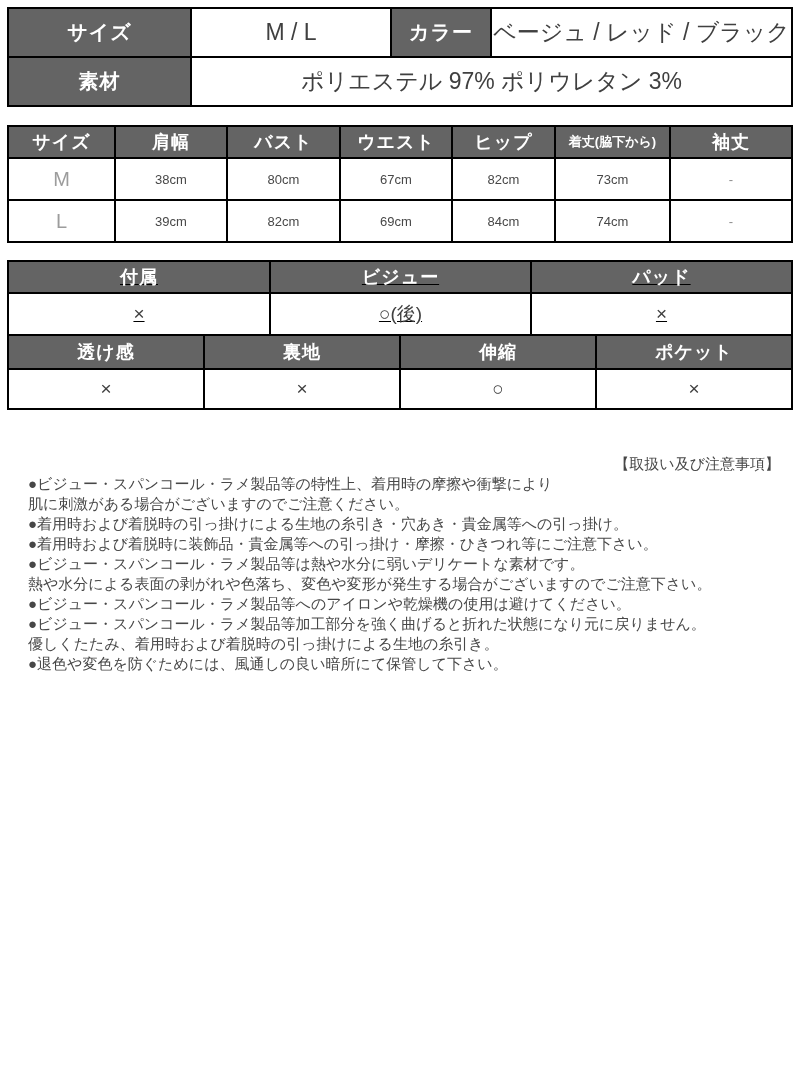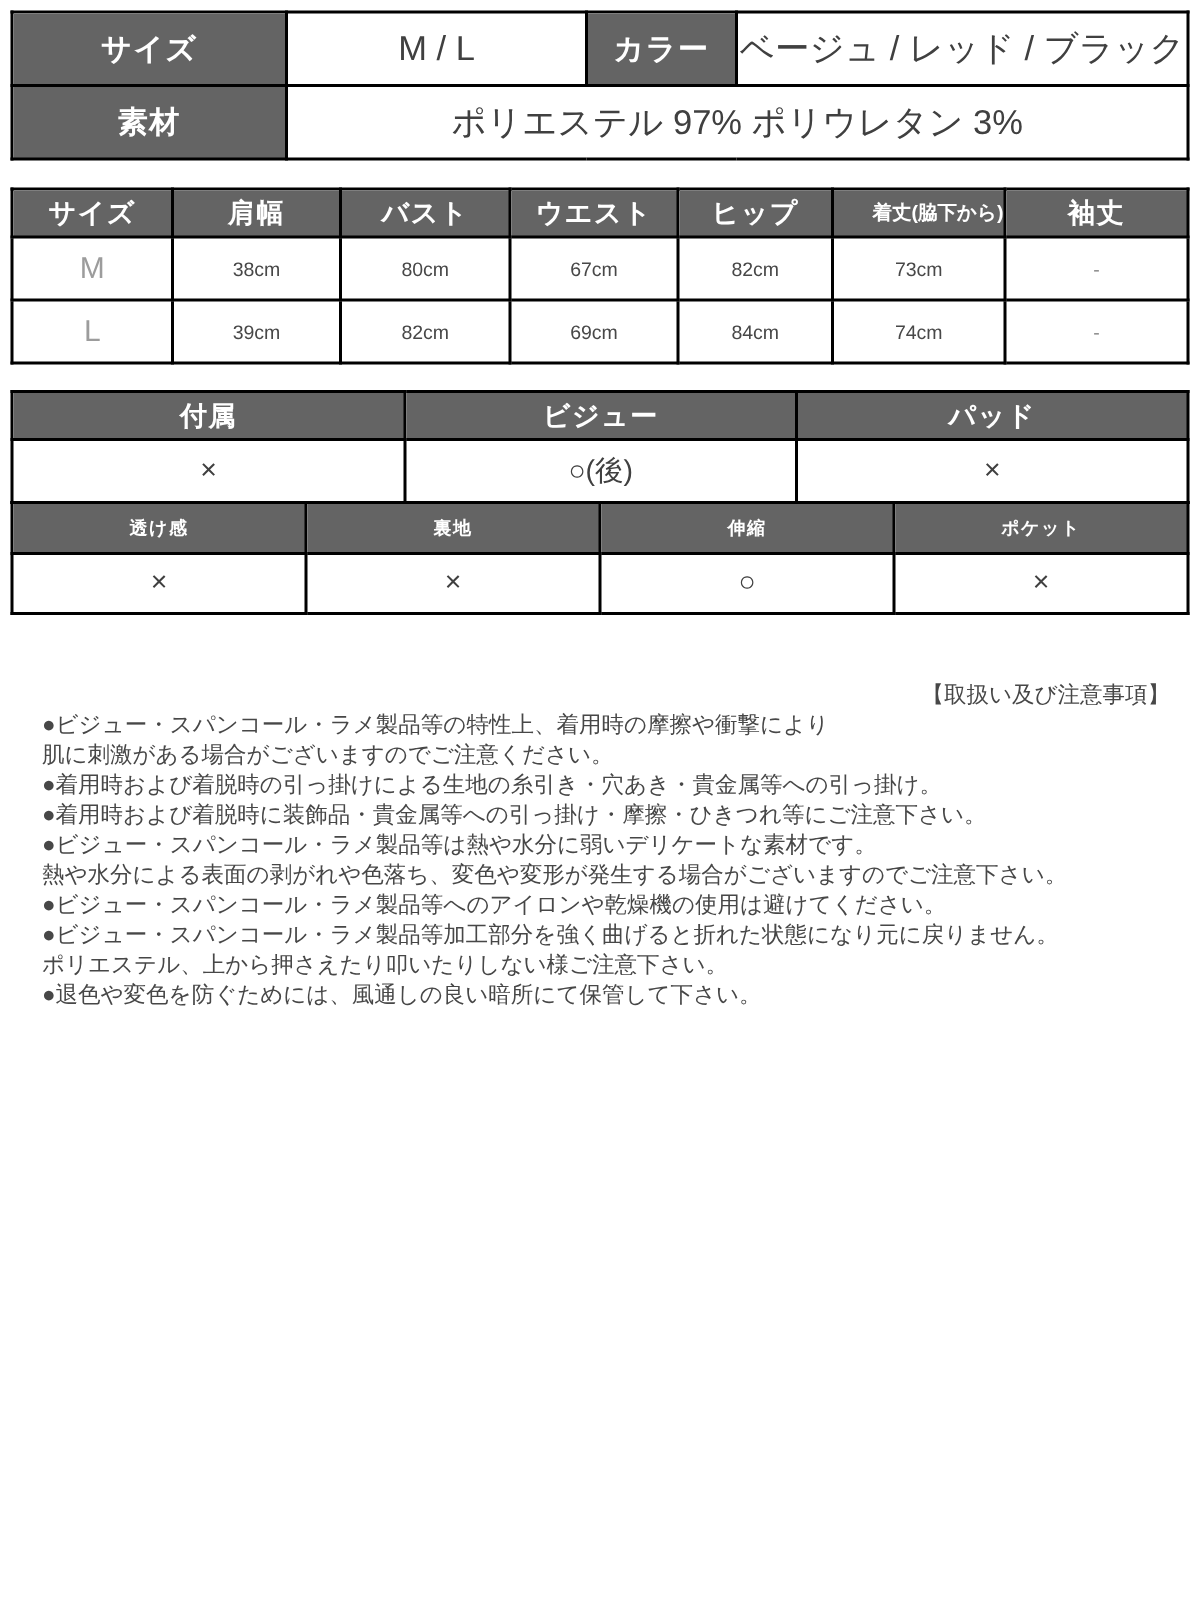--- a/index.html
+++ b/index.html
@@ -44,30 +44,30 @@
     background: #ffffff;
     color: #404040;
     font-size: 23px;
   }
   
   .t1 { margin-top: 7px; }
   .t1 th, .t1 td { height: 47px; }
   
   .t2 { margin-top: 18px; }
   .t2 th { height: 30px; font-size: 18px; }
-  .t2 th.small { font-size: 13px; letter-spacing: 0; text-align: right; }
+  .t2 th.small { font-size: 13px; letter-spacing: 0; }
   .t2 td { height: 40px; font-size: 13px; color: #484848; }
   .t2 td.size-cell { color: #9c9c9c; font-size: 20px; }
   .t2 td.muted { color: #8c8c8c; }
   
-  .t3 { margin-top: 17px; }
+  .t3 { margin-top: 17px; text-decoration: underline; }
   .t3 th { height: 30px; font-size: 18px; }
   .t3 td { height: 40px; font-size: 19px; }
   .t4 { margin-top: -2px; }
-  .t4 th { height: 32px; font-size: 12px; }
+  .t4 th { height: 32px; font-size: 18px; }
   .t4 td { height: 38px; font-size: 19px; }
   
   .notes {
     margin: 44px 20px 0 28px;
     color: #474747;
     font-size: 15px;
     line-height: 20px;
   }
   .notes-title { padding-left: 5px; text-align: right; }
 </style>
@@ -184,17 +184,17 @@
   <div class="notes">
     <div class="notes-title">【取扱い及び注意事項】</div>
     <div class="note-line">●ビジュー・スパンコール・ラメ製品等の特性上、着用時の摩擦や衝撃により</div>
     <div class="note-line">肌に刺激がある場合がございますのでご注意ください。</div>
     <div class="note-line">●着用時および着脱時の引っ掛けによる生地の糸引き・穴あき・貴金属等への引っ掛け。</div>
     <div class="note-line">●着用時および着脱時に装飾品・貴金属等への引っ掛け・摩擦・ひきつれ等にご注意下さい。</div>
     <div class="note-line">●ビジュー・スパンコール・ラメ製品等は熱や水分に弱いデリケートな素材です。</div>
     <div class="note-line">熱や水分による表面の剥がれや色落ち、変色や変形が発生する場合がございますのでご注意下さい。</div>
     <div class="note-line">●ビジュー・スパンコール・ラメ製品等へのアイロンや乾燥機の使用は避けてください。</div>
     <div class="note-line">●ビジュー・スパンコール・ラメ製品等加工部分を強く曲げると折れた状態になり元に戻りません。</div>
-    <div class="note-line">ポリエステル、上から押さえたり叩いたりしない様ご注意下さい。</div>
+    <div class="note-line">優しくたたみ、着用時および着脱時の引っ掛けによる生地の糸引き。</div>
     <div class="note-line">●退色や変色を防ぐためには、風通しの良い暗所にて保管して下さい。</div>
   </div>
 
 </div>
 
 </body></html>

